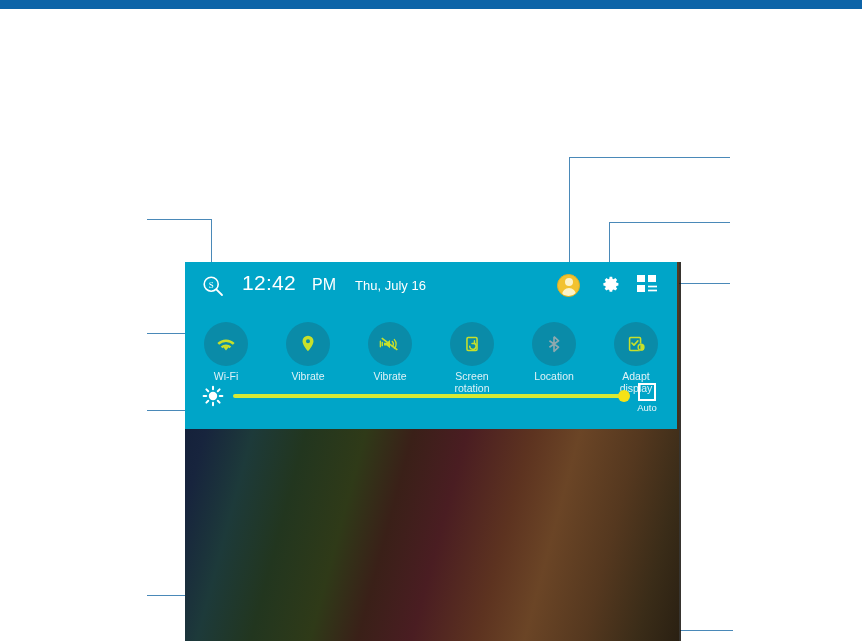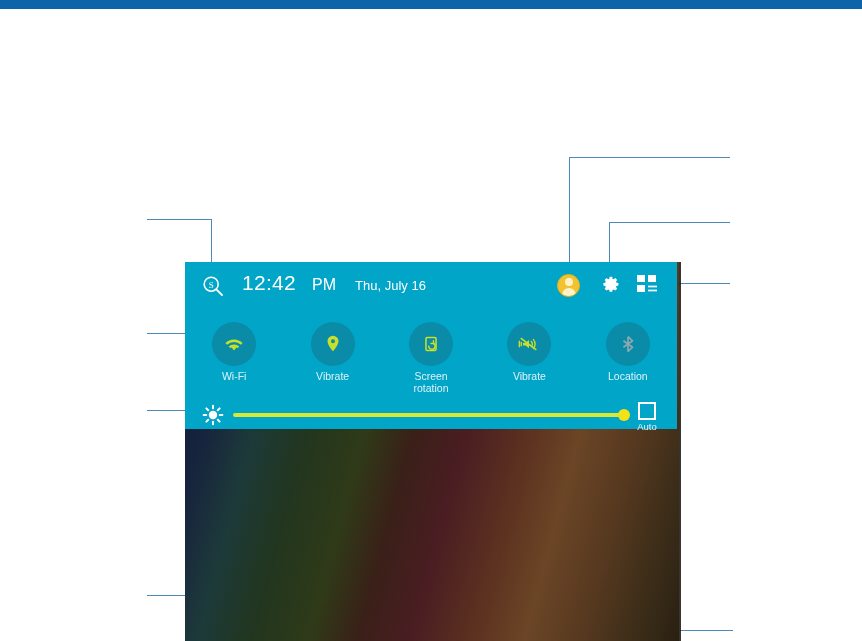--- a/index.html
+++ b/index.html
@@ -107,21 +107,21 @@
     display: flex; align-items: center; justify-content: center;
   }
   .toggle-label {
     margin-top: 5px;
     font-size: 10.5px; color: #dff2f7;
     text-align: center; line-height: 11.5px;
   }
 
   
   #brightness-row {
-    position: absolute; left: 0; top: 137px;
+    position: absolute; left: 0; top: 118px;
     width: 492px; height: 34px;
   }
   #brightness-icon { position: absolute; left: 17px; top: 5px; width: 22px; height: 22px; }
   #brightness-track {
     position: absolute; left: 48px; top: 14px;
     width: 392px; height: 4px; border-radius: 2px;
     background: #d7e935;
   }
   #brightness-thumb {
     position: absolute; left: 433px; top: 10px;
@@ -225,55 +225,69 @@
         <div class="toggle-circle">
           <svg viewBox="0 0 24 24" width="22" height="22">
             <path fill="#c8e02a" d="M12 3a6 6 0 00-6 6c0 4.3 6 11 6 11s6-6.7 6-11a6 6 0 00-6-6zm0 8.2A2.2 2.2 0 1112 6.8a2.2 2.2 0 010 4.4z"></path>
           </svg>
         </div>
         <div class="toggle-label">Vibrate</div>
       </div>
 
       <div class="toggle">
         <div class="toggle-circle">
-          <svg viewBox="0 0 24 24" width="22" height="22">
-            <rect x="6.5" y="5" width="11" height="14" rx="1.3" fill="none" stroke="#c8e02a" stroke-width="1.7"></rect>
-            <path d="M9.5 14.5a3.5 3.5 0 105-3.3" fill="none" stroke="#c8e02a" stroke-width="1.6" stroke-linecap="round"></path>
-            <path d="M14.7 8.5l0 3 -2.7 0" fill="none" stroke="#c8e02a" stroke-width="1.6" stroke-linecap="round"></path>
-          </svg>
-        </div>
-        <div class="toggle-label" style="white-space:pre-line;">Screen
-rotation</div>
-      </div>
-
-      <div class="toggle">
-        <div class="toggle-circle">
           <svg viewBox="0 0 26 24" width="24" height="22">
             <path fill="#c8e02a" d="M13 7.5L9.3 10.5H6.5v3h2.8L13 16.5z"></path>
             <g stroke="#c8e02a" stroke-width="1.5" fill="none" stroke-linecap="round">
               <path d="M15.5 9.2a4.2 4.2 0 010 5.6"></path>
               <path d="M17.8 7.2a7.2 7.2 0 010 9.6"></path>
               <path d="M2.5 9v6M4.6 10.2v3.6"></path>
             </g>
             <line x1="4" y1="5.5" x2="21" y2="18.5" stroke="#c8e02a" stroke-width="1.7"></line>
           </svg>
         </div>
         <div class="toggle-label">Vibrate</div>
       </div>
 
       <div class="toggle">
         <div class="toggle-circle">
           <svg viewBox="0 0 24 24" width="22" height="22">
+            <rect x="6.5" y="5" width="11" height="14" rx="1.3" fill="none" stroke="#c8e02a" stroke-width="1.7"></rect>
+            <path d="M9.5 14.5a3.5 3.5 0 105-3.3" fill="none" stroke="#c8e02a" stroke-width="1.6" stroke-linecap="round"></path>
+            <path d="M14.7 8.5l0 3 -2.7 0" fill="none" stroke="#c8e02a" stroke-width="1.6" stroke-linecap="round"></path>
+          </svg>
+        </div>
+        <div class="toggle-label" style="white-space:pre-line;">Screen
+rotation</div>
+      </div>
+
+      <div class="toggle">
+        <div class="toggle-circle">
+          <svg viewBox="0 0 24 24" width="22" height="22">
             <path fill="none" stroke="#8fa9ae" stroke-width="1.8" stroke-linejoin="round" d="M12 4v16l5-4.5L7 8.5 M7 15.5l10-7L12 4"></path>
           </svg>
         </div>
         <div class="toggle-label">Location</div>
       </div>
 
 
+      <div class="toggle">
+        <div class="toggle-circle">
+          <svg viewBox="0 0 24 24" width="22" height="22">
+            <rect x="5" y="5" width="12" height="14" rx="1.2" fill="none" stroke="#c8e02a" stroke-width="1.7"></rect>
+            <path d="M7.6 11l2.2 2.2 4.2-4.6" fill="none" stroke="#c8e02a" stroke-width="1.7" stroke-linecap="round" stroke-linejoin="round"></path>
+            <circle cx="17.5" cy="15.5" r="4" fill="#0a8ba8"></circle>
+            <circle cx="17.5" cy="15.5" r="3.2" fill="none" stroke="#c8e02a" stroke-width="1.5"></circle>
+            <path d="M17.5 12.3v6.4" stroke="#c8e02a" stroke-width="1.5"></path>
+            <path d="M17.5 12.3a3.2 3.2 0 010 6.4z" fill="#c8e02a"></path>
+          </svg>
+        </div>
+        <div class="toggle-label" style="white-space:pre-line;">Adapt
+display</div>
+      </div>
     </div>
 
     <div id="brightness-row">
       <div id="brightness-icon">
         <svg viewBox="0 0 24 24" width="22" height="22">
           <circle cx="12" cy="12" r="4.6" fill="#ffffff"></circle>
           <g stroke="#ffffff" stroke-width="2.2" stroke-linecap="round">
             <line x1="12" y1="1.8" x2="12" y2="4.6"></line>
             <line x1="12" y1="19.4" x2="12" y2="22.2"></line>
             <line x1="1.8" y1="12" x2="4.6" y2="12"></line>

